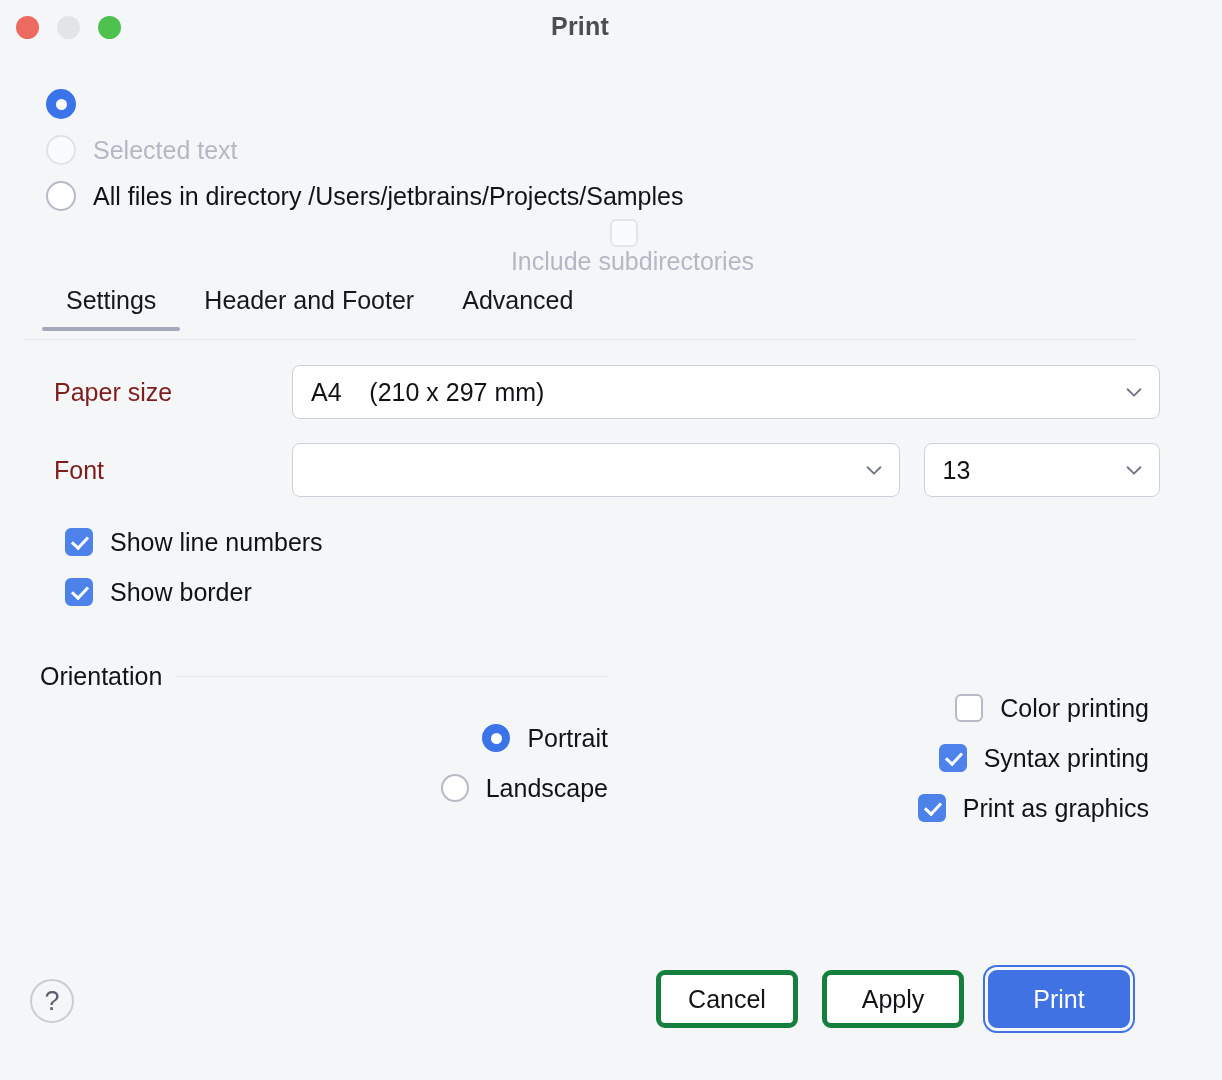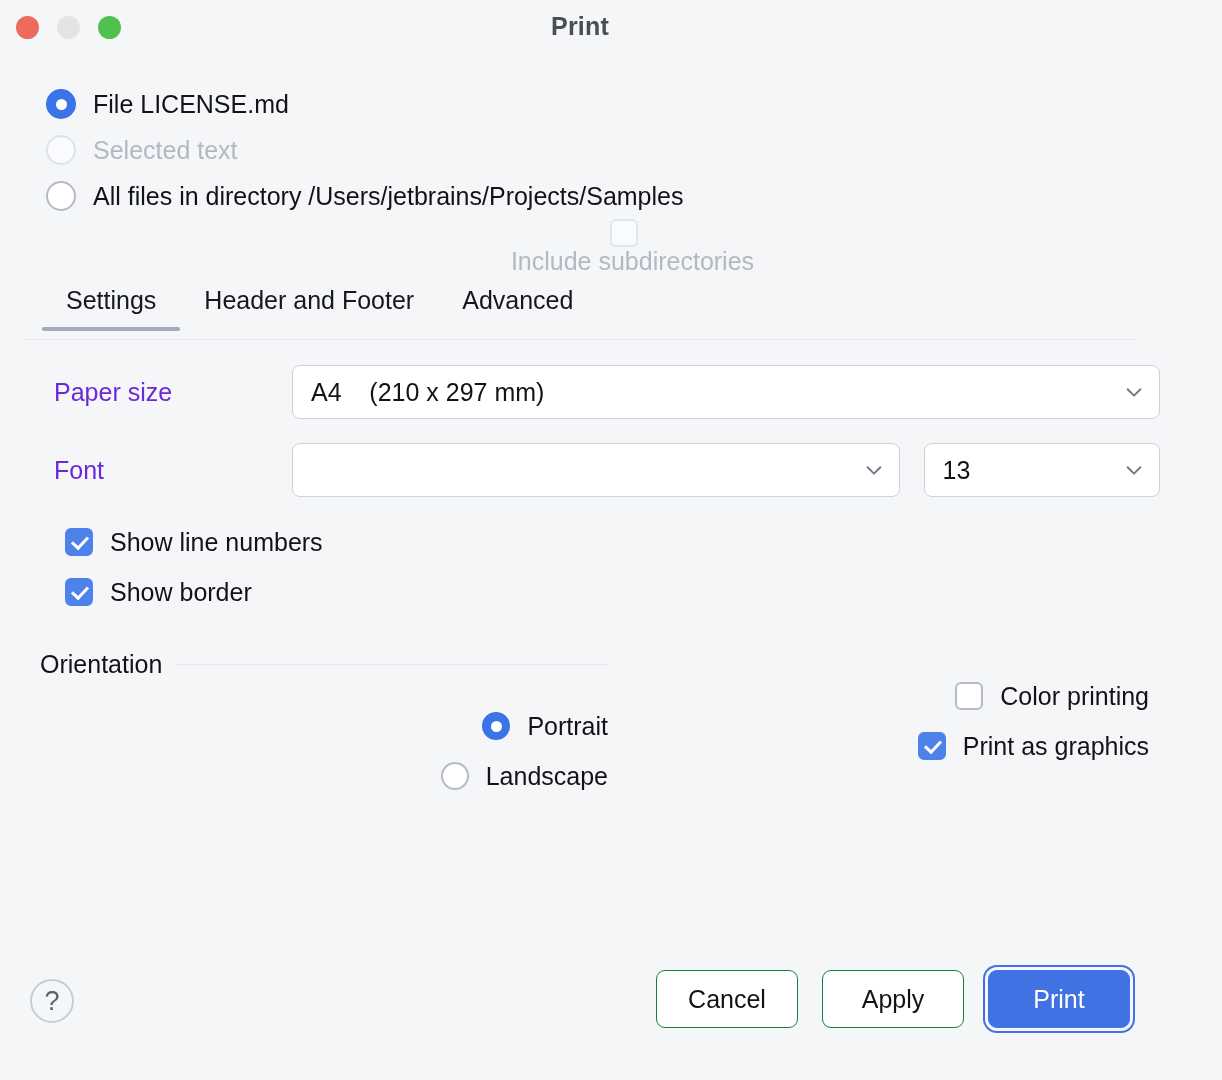--- a/index.html
+++ b/index.html
@@ -178,21 +178,21 @@
 
   
   .field-row {
     display: flex;
     align-items: center;
     padding-left: 54px;
     margin-top: 24px;
   }
   .field-label {
     font-size: 25px;
-    color: #6d28d9;
+    color: #7f1d1d;
     width: 238px;
     flex: 0 0 auto;
   }
   .combo {
     position: relative;
     box-sizing: border-box;
     height: 54px;
     background: #ffffff;
     border: 1px solid #cdd1da;
     border-radius: 8px;
@@ -224,21 +224,21 @@
     display: flex;
     align-items: center;
     height: 50px;
     padding-left: 65px;
   }
   .checks-block { margin-top: 20px; }
 
   
   .groups {
     display: flex;
-    margin-top: 32px;
+    margin-top: 44px;
     padding: 0 11px 0 40px;
   }
   .group { flex: 0 0 auto; }
   .group.orientation { width: 568px; }
   .group.style { flex: 1 1 auto; }
 
   .group-header {
     display: flex;
     align-items: center;
     height: 30px;
@@ -295,21 +295,21 @@
     align-items: center;
     gap: 24px;
   }
   .btn {
     box-sizing: border-box;
     height: 58px;
     min-width: 142px;
     padding: 0 26px;
     border-radius: 9px;
     background: #ffffff;
-    border: 1px solid #15803d;
+    border: 5px solid #15803d;
     font-size: 25px;
     color: #121316;
     display: flex;
     align-items: center;
     justify-content: center;
     white-space: nowrap;
   }
   .btn.primary {
     background: #4072e3;
     border-color: #4072e3;
@@ -328,21 +328,20 @@
       <div class="light yellow"></div>
       <div class="light green"></div>
     </div>
     <div class="window-title">Print</div>
   </div>
 
   <div class="scope">
 
     <div class="opt-row">
       <div class="radio checked"></div>
-      <div class="opt-label">File LICENSE.md</div>
     </div>
 
     <div class="opt-row">
       <div class="radio disabled"></div>
       <div class="opt-label disabled">Selected text</div>
     </div>
 
     <div class="opt-row">
       <div class="radio"></div>
       <div class="opt-label">All files in directory /Users/jetbrains/Projects/Samples</div>
@@ -419,20 +418,24 @@
     </div>
 
     <div class="group style">
       <div class="group-body">
         <div class="opt-row">
           <div class="checkbox"></div>
           <div class="opt-label">Color printing</div>
         </div>
         <div class="opt-row">
           <div class="checkbox checked"></div>
+          <div class="opt-label">Syntax printing</div>
+        </div>
+        <div class="opt-row">
+          <div class="checkbox checked"></div>
           <div class="opt-label">Print as graphics</div>
         </div>
       </div>
     </div>
 
   </div>
 
   <div class="footer">
     <div class="help-btn">?</div>
     <div class="actions">

